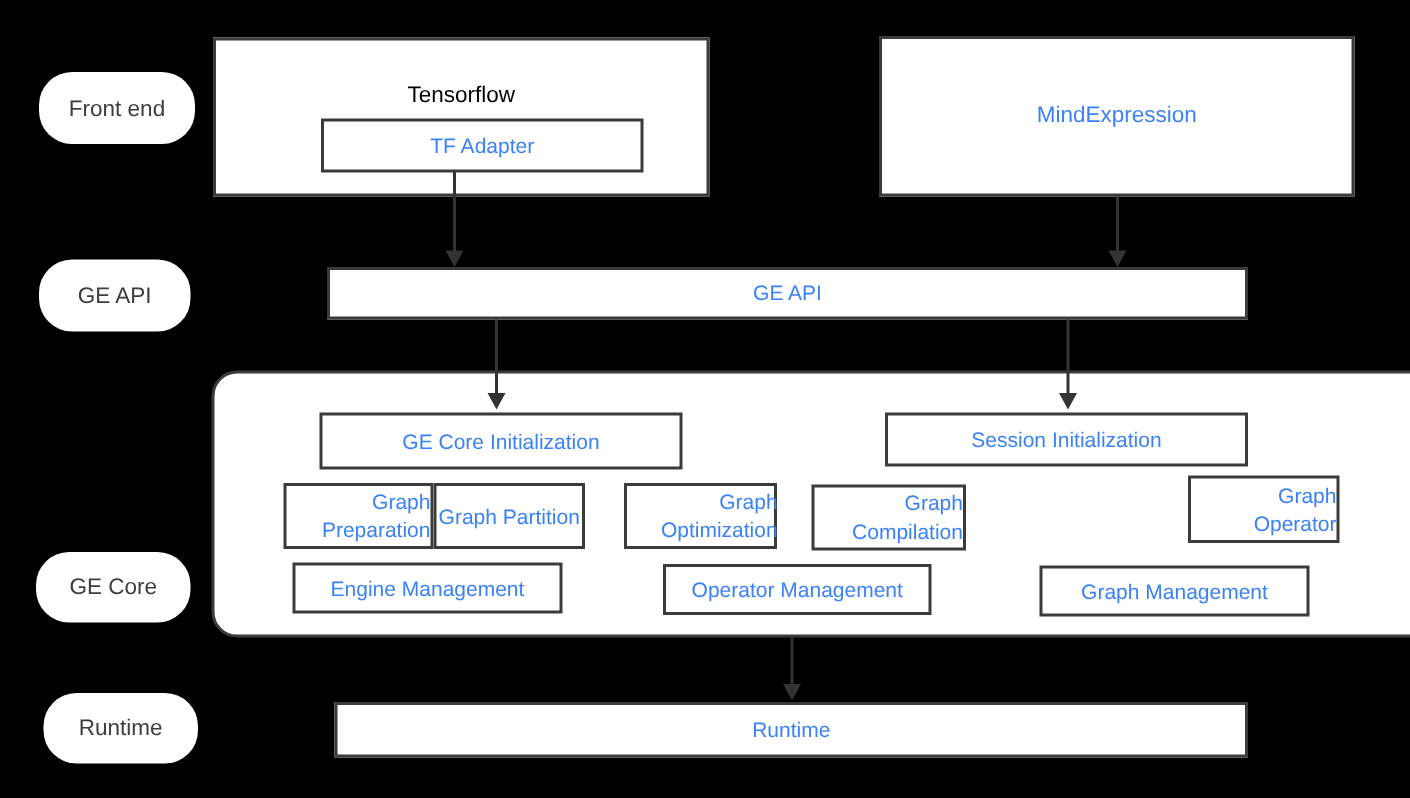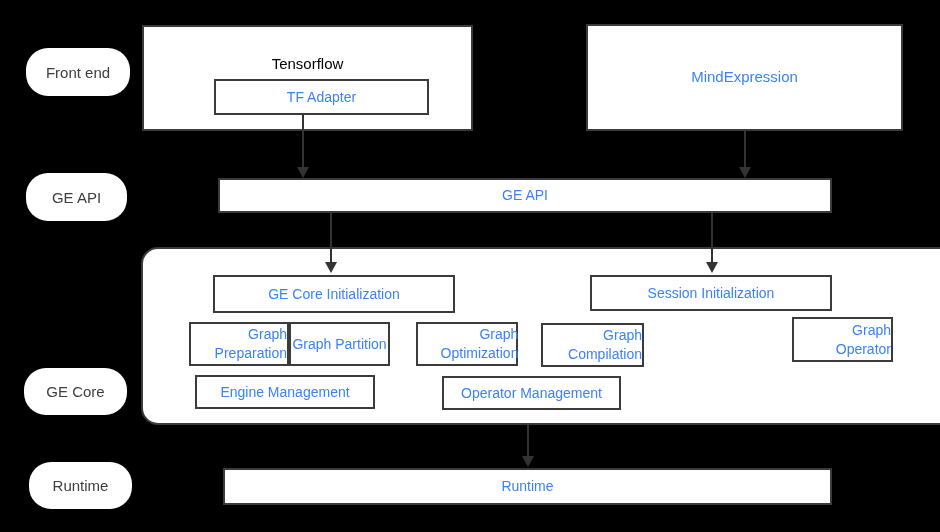--- a/index.html
+++ b/index.html
@@ -72,20 +72,21 @@
     <div class="box" style="left:447px;top:26px;width:242px;height:36px;">Session Initialization</div>
 
     <div class="box" style="left:27px;top:73px;width:100px;height:44px;margin-left:19px;">Graph Preparation</div>
     <div class="box" style="left:146px;top:73px;width:101px;height:44px;">Graph Partition</div>
     <div class="box" style="left:273px;top:73px;width:102px;height:44px;padding-left:25px;">Graph Optimization</div>
     <div class="box" style="left:398px;top:74px;width:103px;height:44px;">Graph Compilation</div>
     <div class="box" style="left:649px;top:68px;width:101px;height:45px;">Graph Operator</div>
 
     <div class="box" style="left:52px;top:126px;width:180px;height:34px;">Engine Management</div>
     <div class="box" style="left:299px;top:127px;width:179px;height:34px;">Operator Management</div>
+    <div class="box" style="left:550px;top:128px;width:180px;height:34px;">Graph Management</div>
   </div>
 
   <div class="box" style="left:223px;top:468px;width:609px;height:37px;">Runtime</div>
 
   <div>
     <div class="arrow-line" style="left:302px;top:114px;height:54px;"></div>
     <div class="arrow-head" style="left:297px;top:167px;"></div>
   </div>
   <div>
     <div class="arrow-line" style="left:744px;top:131px;height:37px;"></div>

